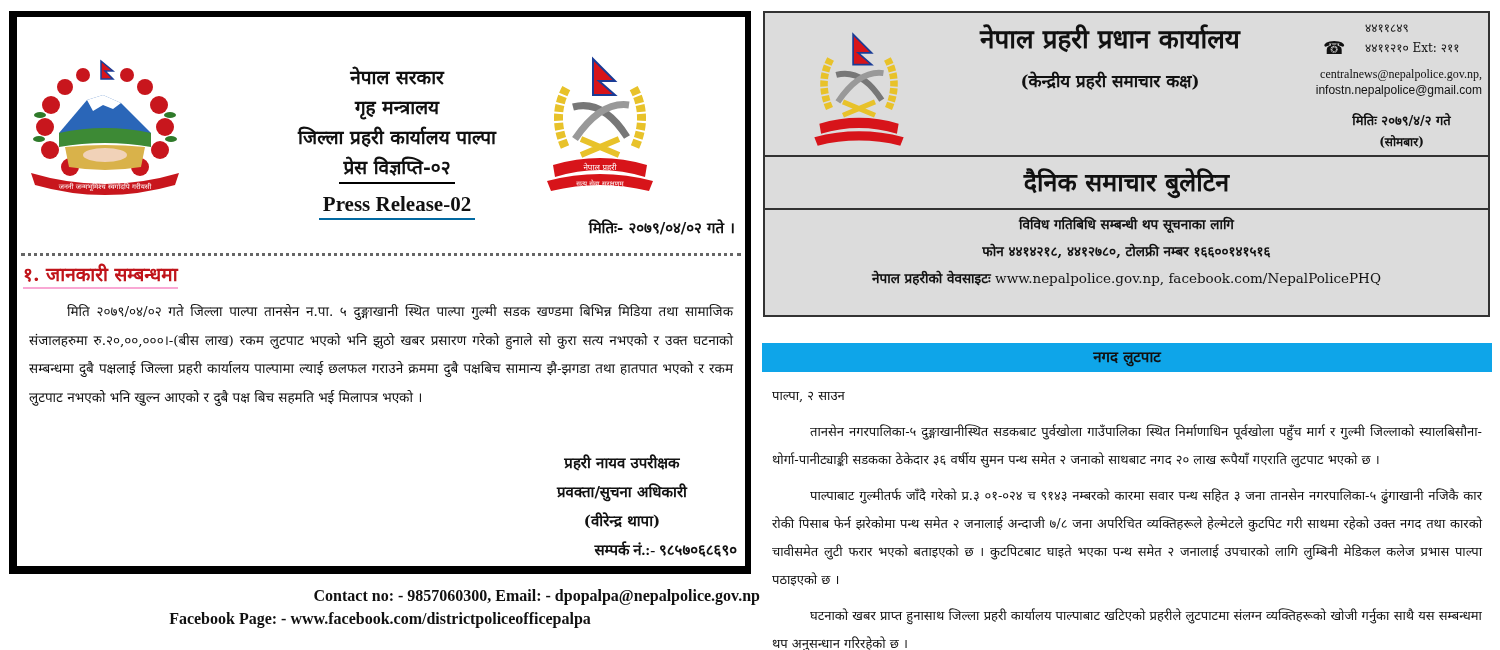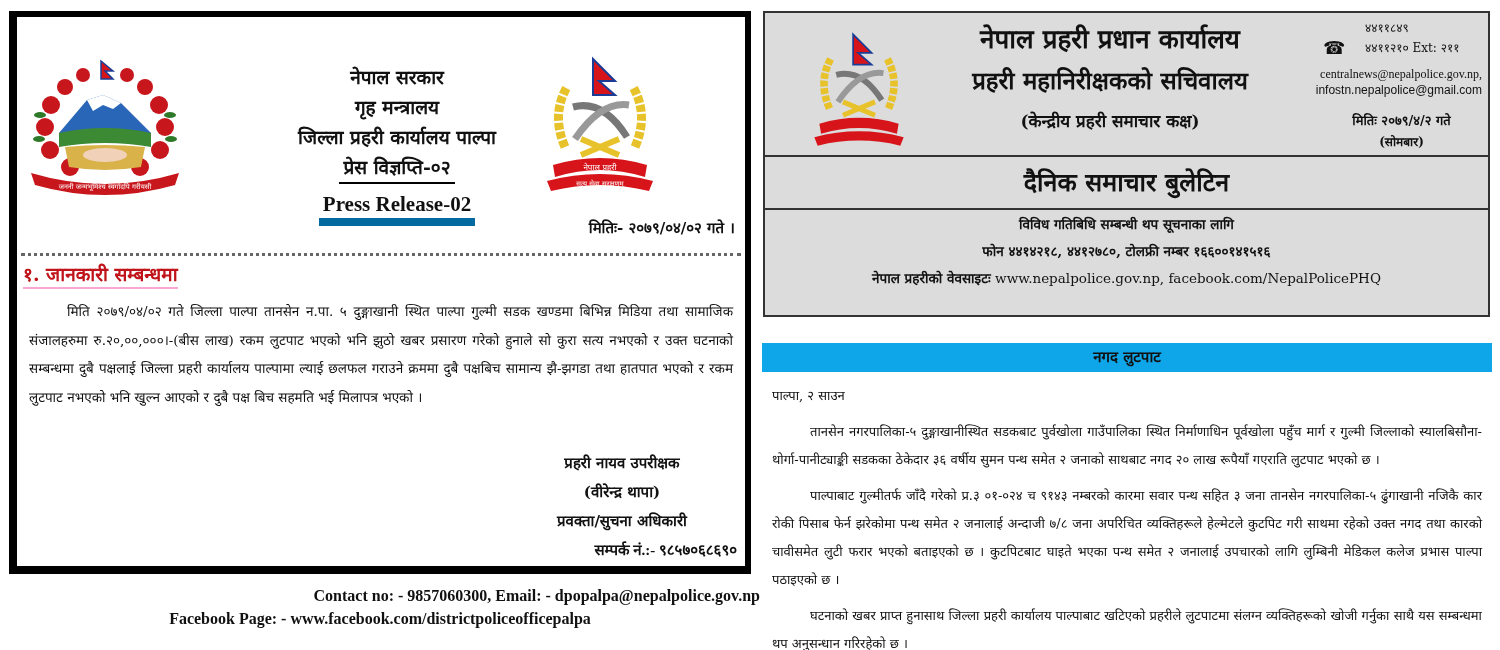--- a/index.html
+++ b/index.html
@@ -13,21 +13,21 @@
     border-style: solid; border-color: #000;
     border-width: 6px 6px 8px 8px; background: #fff;
   }
   .emblem { position: absolute; left: 8px; top: 38px; width: 160px; height: 150px; }
   .police-logo-l { position: absolute; left: 528px; top: 38px; width: 110px; height: 140px; }
   .pr-head { position: absolute; left: 230px; top: 45px; width: 300px; text-align: center; font-weight: bold; }
   .pr-head .l1 { font-size: 19px; line-height: 30px; }
   .pr-head .l2 { font-size: 19px; line-height: 30px; }
   .pr-head .l3 { font-size: 19px; line-height: 30px; white-space: nowrap; }
   .pr-head .l4 { font-size: 19px; line-height: 30px; display: inline-block; border-bottom: 2px solid #000; padding: 0 4px; }
-  .pr-head .l5 { font-family: "Liberation Serif", serif; font-size: 21px; line-height: 28px; display: inline-block; border-bottom: 8px solid #0369a1; padding: 0 4px; margin-top: 6px; }
+  .pr-head .l5 { font-family: "Liberation Serif", serif; font-size: 21px; line-height: 28px; display: inline-block; border-bottom: 2px solid #0369a1; padding: 0 4px; margin-top: 6px; }
   .pr-date { position: absolute; right: 10px; top: 200px; font-size: 15px; font-weight: bold; }
   .dotted { position: absolute; left: 4px; right: 4px; top: 236px; border-top: 3px dotted #666; }
   .sec-title { position: absolute; left: 6px; top: 244px; font-size: 19px; font-weight: bold; color: #c0141a; border-bottom: 2px solid #f9a8d4; line-height: 26px; }
   .pr-body { position: absolute; left: 12px; top: 280px; width: 704px; font-size: 13.5px; line-height: 28.5px; text-align: justify; }
   .pr-body .indent { display: inline-block; width: 38px; }
   .sign { position: absolute; left: 490px; top: 432px; width: 230px; text-align: center; font-weight: bold; font-size: 15px; line-height: 29px; }
   .sign .last { text-align: right; font-family: Liberation Serif, serif; }
   .pr-footer { position: absolute; left: 0; width: 760px; text-align: center; font-family: "Liberation Serif", serif; font-weight: bold; font-size: 16px; }
   .pr-footer.f1 { top: 587px; text-align: right; }
   .pr-footer.f2 { top: 610px; }
@@ -126,22 +126,22 @@
   </div>
 
   <div class="pr-date">मितिः- २०७९/०४/०२ गते ।</div>
   <div class="dotted"></div>
   <div class="sec-title">१. जानकारी सम्बन्धमा</div>
 
   <div class="pr-body"><span class="indent"></span><span>मिति २०७९/०४/०२ गते जिल्ला पाल्पा तानसेन न.पा. ५ दुङ्गाखानी स्थित पाल्पा गुल्मी सडक खण्डमा बिभिन्न मिडिया तथा सामाजिक संजालहरुमा रु.२०,००,०००।-(बीस लाख) रकम लुटपाट भएको भनि झुठो खबर प्रसारण गरेको हुनाले सो कुरा सत्य नभएको र उक्त घटनाको सम्बन्धमा दुबै पक्षलाई जिल्ला प्रहरी कार्यालय पाल्पामा ल्याई छलफल गराउने  क्रममा दुबै पक्षबिच सामान्य झै-झगडा तथा हातपात भएको र रकम लुटपाट नभएको भनि खुल्न आएको र दुबै पक्ष बिच सहमति भई मिलापत्र भएको ।</span></div>
 
   <div class="sign">
     <div>प्रहरी नायव उपरीक्षक</div>
+    <div>प्रवक्ता/सुचना अधिकारी</div>
     <div>(वीरेन्द्र थापा)</div>
-    <div>प्रवक्ता/सुचना अधिकारी</div>
     <div class="last">सम्पर्क नं.:- ९८५७०६८६९०</div>
   </div>
 </div>
 
 <div class="pr-footer f1">Contact no: - 9857060300, Email: - dpopalpa@nepalpolice.gov.np</div>
 <div class="pr-footer f2">Facebook Page: - www.facebook.com/districtpoliceofficepalpa</div>
 
 <div class="bul-box">
   <div class="bul-top">
     <div class="police-logo-r">
@@ -151,21 +151,20 @@
         <path d="M36 100 L74 84 M36 84 L74 100" stroke="#e8c22a" stroke-width="6"></path>
         <path d="M28 52 Q58 44 82 82" stroke="#777" stroke-width="7" fill="none"></path>
         <path d="M84 50 Q56 46 30 84" stroke="#999" stroke-width="7" fill="none"></path>
         <path d="M48 4 L48 40 L70 40 L54 26 L70 26 Z" fill="#d7141a" stroke="#1a3c96" stroke-width="2"></path>
         <path d="M8 110 Q55 96 102 110 L100 122 Q55 108 10 122 Z" fill="#d7141a"></path>
         <path d="M2 126 Q55 112 108 126 L104 136 Q55 124 6 136 Z" fill="#d7141a"></path>
       </svg>
     </div>
     <div class="bul-titles">
       <div class="t1">नेपाल प्रहरी प्रधान कार्यालय</div>
-      <div class="t2">प्रहरी महानिरीक्षकको सचिवालय</div>
       <div class="t3">(केन्द्रीय प्रहरी समाचार कक्ष)</div>
     </div>
     <div class="bul-contact">
       <span class="ph">☎</span>
       <span class="n1">४४११८४९</span>
       <span class="n2">४४११२१० Ext: २११</span>
       <span class="m1">centralnews@nepalpolice.gov.np,</span>
       <span class="m2">infostn.nepalpolice@gmail.com</span>
       <div class="dt">मितिः २०७९/४/२ गते</div>
       <div class="day">(सोमबार)</div>

